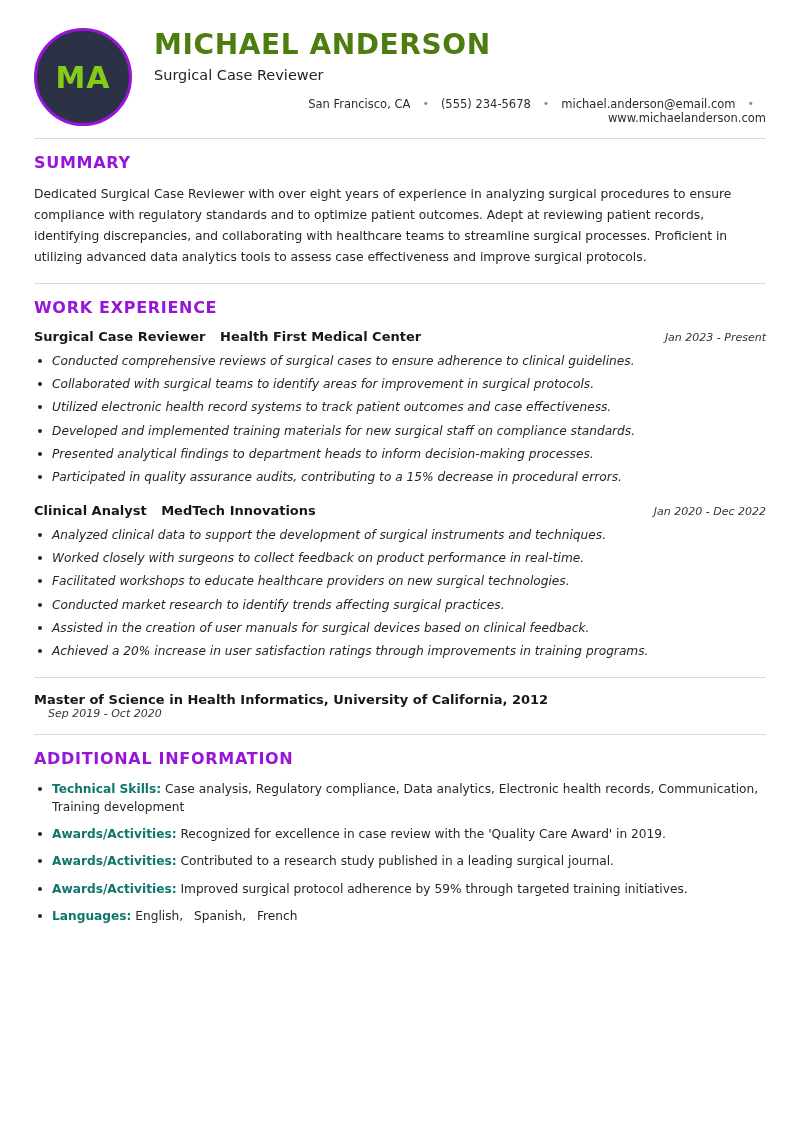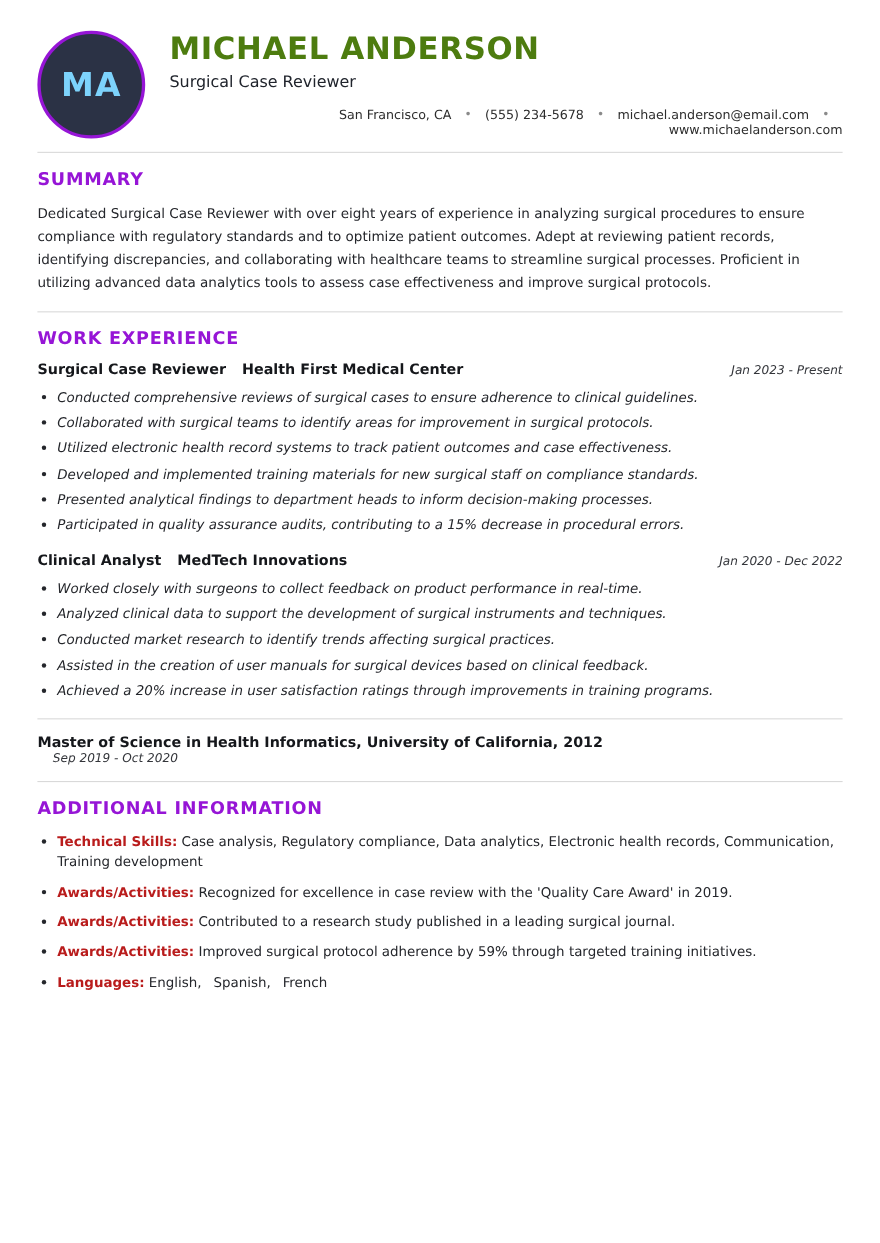--- a/index.html
+++ b/index.html
@@ -30,21 +30,21 @@
     padding-bottom: 12px;
     border-bottom: 1px solid #d9d9d9;
   }
   .avatar {
     width: 92px;
     height: 92px;
     min-width: 92px;
     border-radius: 50%;
     background: #2b3245;
     border: 3px solid #9615d6;
-    color: #7dd3fc;
+    color: #84cc16;
     display: flex;
     align-items: center;
     justify-content: center;
     font-size: 30px;
     font-weight: bold;
     letter-spacing: 1px;
     margin-top: 2px;
   }
   .header-text {
     flex: 1;
@@ -179,21 +179,21 @@
     position: absolute;
     left: 4px;
     top: 7px;
     width: 4px;
     height: 4px;
     border-radius: 50%;
     background: #24262b;
   }
   .info-label {
     font-weight: bold;
-    color: #b91c1c;
+    color: #0f766e;
     margin-top: 37px;
   }
   .lang-item { padding-right: 7px; }
 </style>
 </head>
 <body>
 
 <div class="page">
 
   <div class="header">
@@ -244,22 +244,23 @@
 
     <div class="job">
       <div class="job-head">
         <div class="job-head-left">
           <span class="job-role">Clinical Analyst</span>
           <span>MedTech Innovations</span>
         </div>
         <div class="job-dates">Jan 2020 - Dec 2022</div>
       </div>
       <ul class="bullets">
+        <li>Analyzed clinical data to support the development of surgical instruments and techniques.</li>
         <li>Worked closely with surgeons to collect feedback on product performance in real-time.</li>
-        <li>Analyzed clinical data to support the development of surgical instruments and techniques.</li>
+        <li>Facilitated workshops to educate healthcare providers on new surgical technologies.</li>
         <li>Conducted market research to identify trends affecting surgical practices.</li>
         <li>Assisted in the creation of user manuals for surgical devices based on clinical feedback.</li>
         <li>Achieved a 20% increase in user satisfaction ratings through improvements in training programs.</li>
       </ul>
     </div>
   </div>
   <div class="section-divider"></div>
 
   <div class="section">
     <div class="edu-head">

